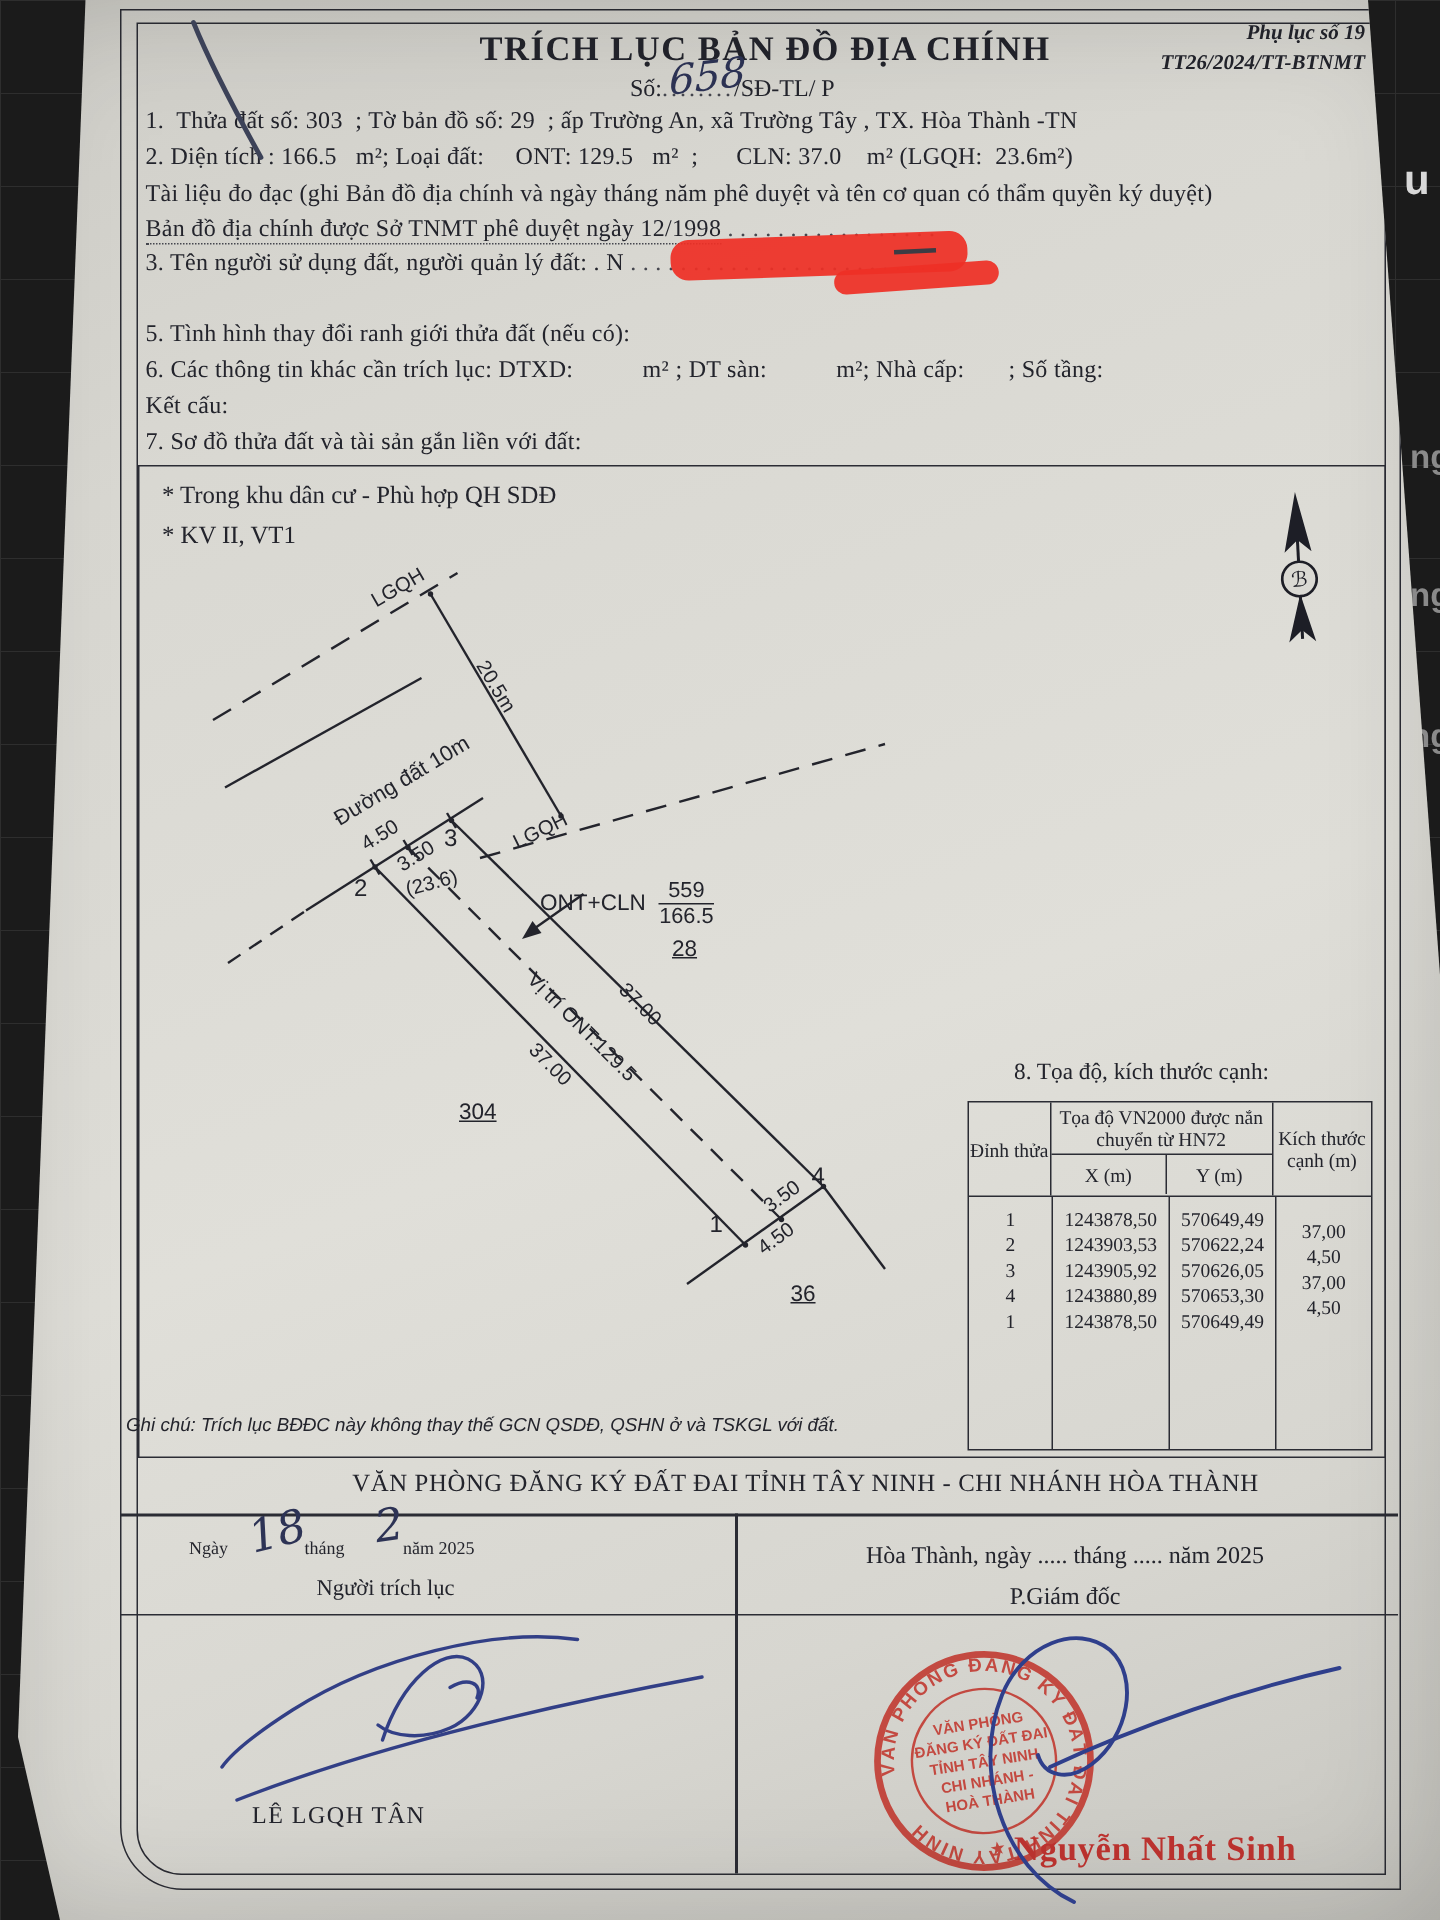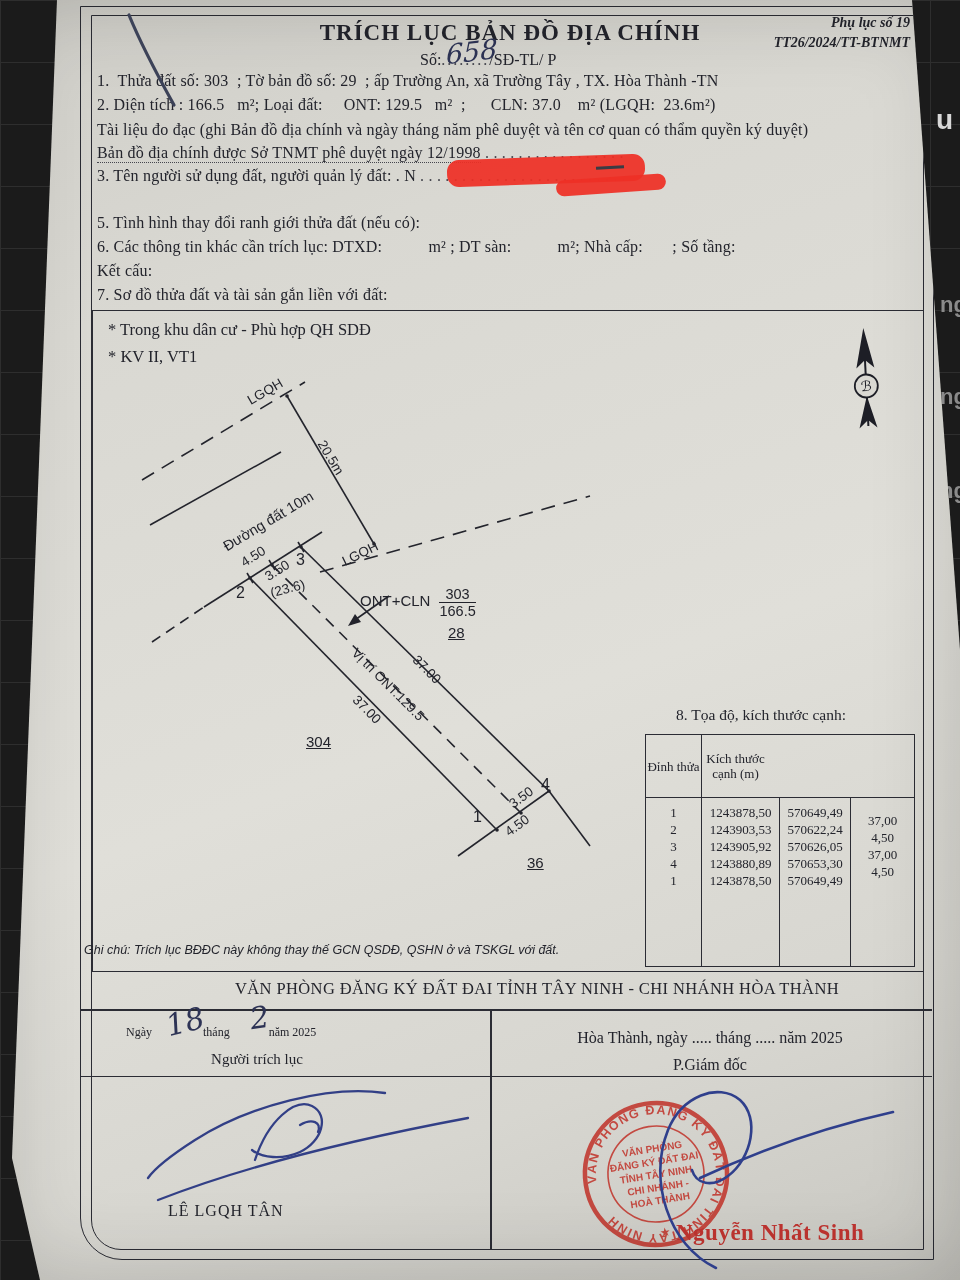--- a/index.html
+++ b/index.html
@@ -92,36 +92,43 @@
 
     <div class="ml" style="left:246px;top:384px;transform:rotate(-30deg);">LGQH</div>
     <div class="ml" style="left:312px;top:450px;transform:rotate(59deg);">20.5m</div>
     <div class="ml" style="left:217px;top:513px;font-size:14.5px;transform:rotate(-31deg);">Đường đất 10m</div>
     <div class="ml" style="left:341px;top:546px;transform:rotate(-26deg);">LGQH</div>
     <div class="ml" style="left:236px;top:584px;font-size:16px;">2</div>
     <div class="ml" style="left:240px;top:549px;transform:rotate(-32deg);">4.50</div>
     <div class="ml" style="left:264px;top:563px;transform:rotate(-32deg);">3.50</div>
     <div class="ml" style="left:296px;top:551px;font-size:16px;">3</div>
     <div class="ml" style="left:270px;top:581px;transform:rotate(-15deg);">(23.6)</div>
-    <div class="ml" style="left:360px;top:586px;font-size:15px;"><span>ONT+CLN</span><span class="frac" style="margin-left:9px;font-size:14.5px;"><span class="num" style="display:block;">303</span><span style="display:block;">166.5</span></span></div>
+    <div class="ml" style="left:360px;top:586px;font-size:15px;"><span>ONT+CLN</span><span class="frac" style="margin-left:9px;font-size:14.5px;"><span class="num" style="display:block;">559</span><span style="display:block;">166.5</span></span></div>
     <div class="ml mlu" style="left:448px;top:624px;font-size:15px;">28</div>
     <div class="ml" style="left:410px;top:662px;transform:rotate(45deg);">37.00</div>
     <div class="ml" style="left:340px;top:677px;transform:rotate(45deg);">Vị trí ONT:129.5</div>
     <div class="ml" style="left:350px;top:702px;transform:rotate(45deg);">37.00</div>
     <div class="ml mlu" style="left:306px;top:733px;font-size:15px;">304</div>
     <div class="ml" style="left:473px;top:808px;font-size:16px;">1</div>
     <div class="ml" style="left:508px;top:790px;transform:rotate(-36deg);">3.50</div>
     <div class="ml" style="left:541px;top:776px;font-size:16px;">4</div>
     <div class="ml" style="left:504px;top:818px;transform:rotate(-36deg);">4.50</div>
     <div class="ml mlu" style="left:527px;top:854px;font-size:15px;">36</div>
 
     <div class="abs" style="left:676px;top:706px;font-size:15.5px;">8. Tọa độ, kích thước cạnh:</div>
     <div id="tbl">
       <div class="r1">
         <div class="cv">Đỉnh thửa</div>
+        <div class="cxy">
+          <div class="cxyt">Tọa độ VN2000 được nắn chuyển từ HN72</div>
+          <div class="cxyb">
+            <div class="cx">X (m)</div>
+            <div class="cy">Y (m)</div>
+          </div>
+        </div>
         <div class="cs">Kích thước cạnh (m)</div>
       </div>
       <div class="bd">
         <div class="bc1">
           <div class="dl">1</div>
           <div class="dl">2</div>
           <div class="dl">3</div>
           <div class="dl">4</div>
           <div class="dl">1</div>
         </div>

